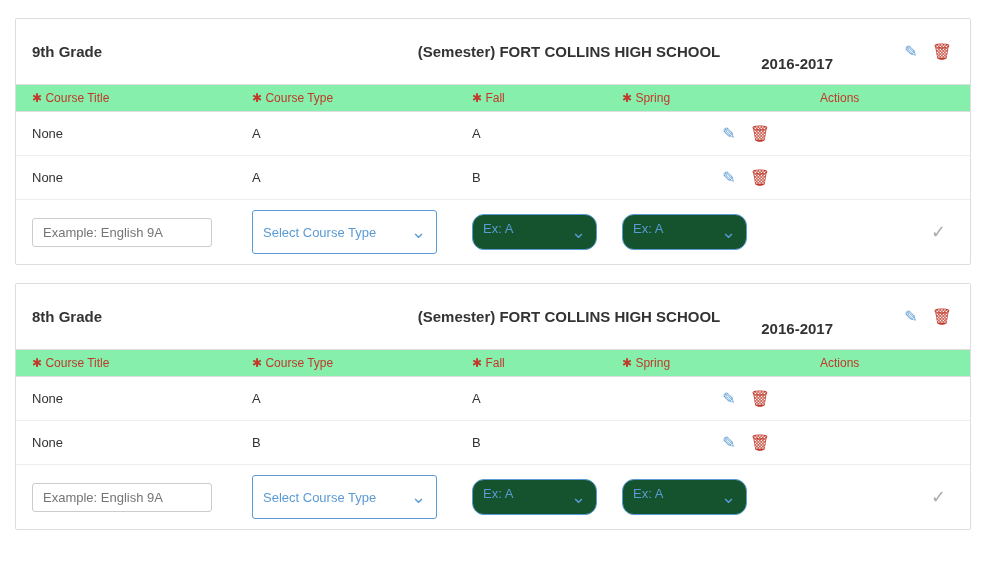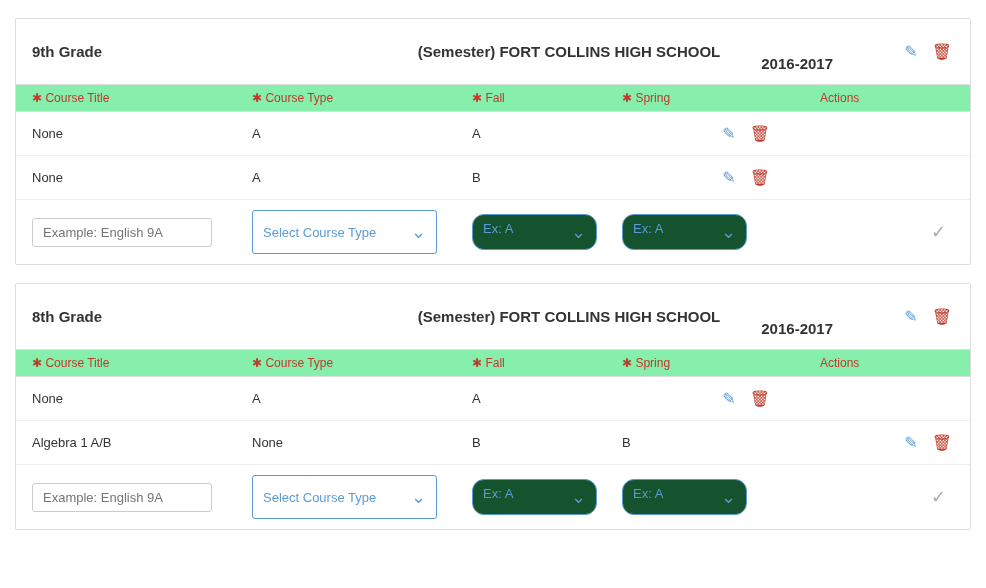--- a/index.html
+++ b/index.html
@@ -237,21 +237,20 @@
       <div class="table-row">
       <span>None</span>
       <span>A</span>
       <span>A</span>
       <div class="row-actions">
         <button class="icon-btn icon-edit" title="Edit">✎</button>
         <button class="icon-btn icon-delete" title="Delete">🗑</button>
       </div>
     </div>
       <div class="table-row">
-      <span>Algebra 1 A/B</span>
       <span>None</span>
       <span>B</span>
       <span>B</span>
       <div class="row-actions">
         <button class="icon-btn icon-edit" title="Edit">✎</button>
         <button class="icon-btn icon-delete" title="Delete">🗑</button>
       </div>
     </div>
       <div class="input-row">
     <div>

